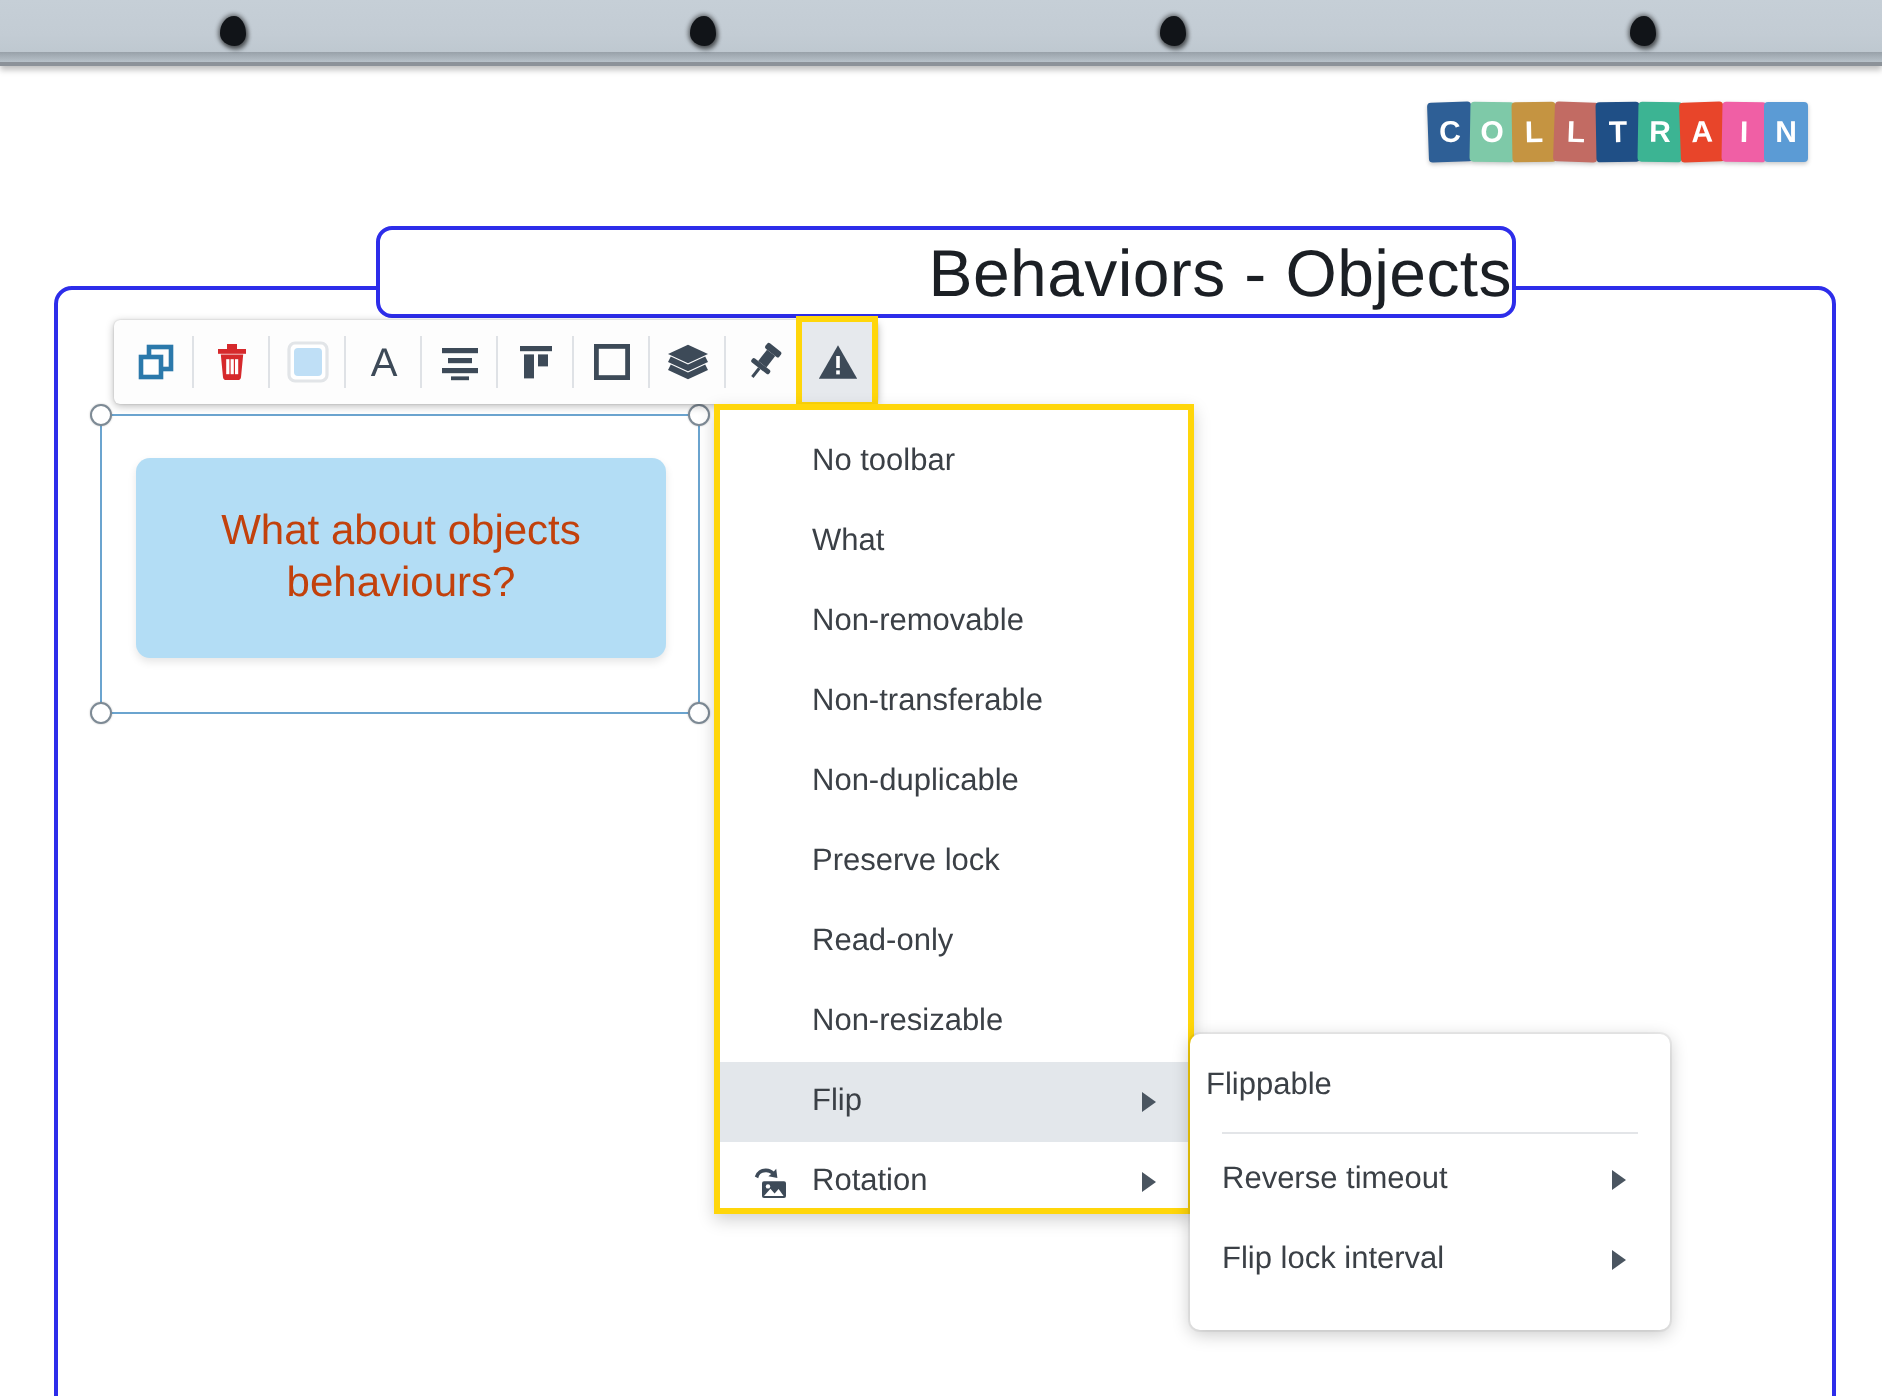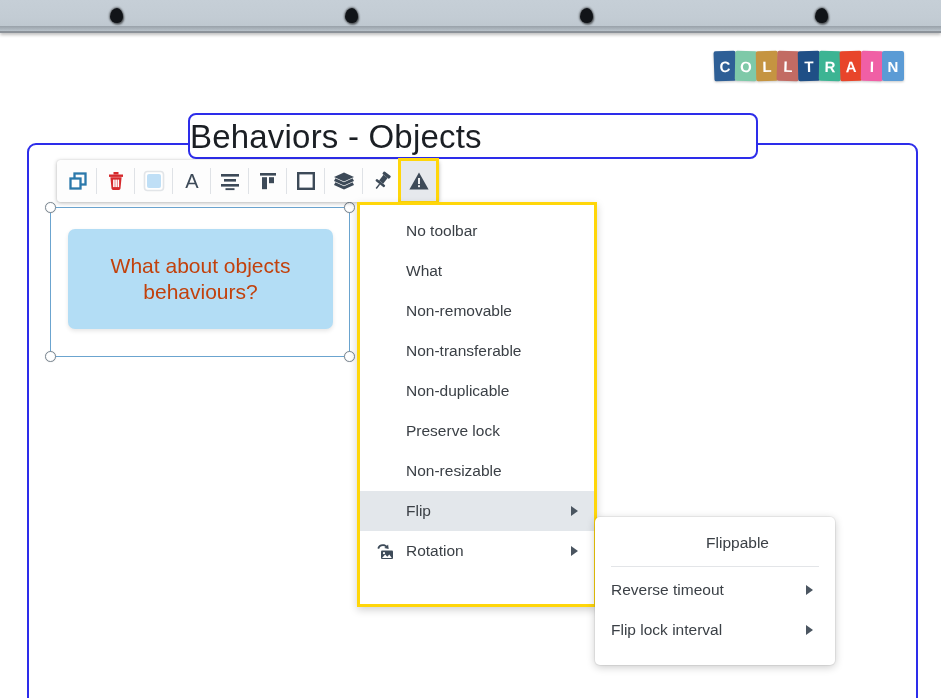--- a/index.html
+++ b/index.html
@@ -67,21 +67,21 @@
   }
 
   
   .title-plate {
     position: absolute;
     left: 188px; top: 113px;
     width: 570px; height: 46px;
     background: #ffffff;
     border: 2px solid #2d2dea;
     border-radius: 8px;
-    display: flex; align-items: center; justify-content: flex-start;
+    display: flex; align-items: center; justify-content: flex-end;
     z-index: 5;
   }
   .title-plate .title-text {
     font-family: "Liberation Sans", sans-serif;
     font-size: 33px;
     color: #1b1f24;
     letter-spacing: .2px;
     line-height: 1;
   }
 
@@ -208,21 +208,21 @@
   .sub-item {
     position: relative;
     height: 40px;
     display: flex; align-items: center;
     font-family: "Liberation Sans", sans-serif;
     font-size: 15.5px;
     color: #3b4046;
     cursor: pointer;
     user-select: none;
   }
-  .sub-item.centered { justify-content: center; padding-left: 8px; margin-left: 37px; }
+  .sub-item.centered { justify-content: flex-start; padding-left: 8px; }
   .sub-item.padded { padding-left: 16px; }
   .sub-item .ci-arrow {
     position: absolute; right: 22px; top: 50%;
     transform: translateY(-50%);
     width: 0; height: 0;
     border-left: 7px solid #4a5560;
     border-top: 5px solid transparent;
     border-bottom: 5px solid transparent;
   }
   .sub-divider {
@@ -378,20 +378,23 @@
       <div class="ctx-item">
         <span>Non-transferable</span>
       </div>
       <div class="ctx-item">
         <span>Non-duplicable</span>
       </div>
       <div class="ctx-item">
         <span>Preserve lock</span>
       </div>
       <div class="ctx-item">
+        <span>Read-only</span>
+      </div>
+      <div class="ctx-item">
         <span>Non-resizable</span>
       </div>
       <div class="ctx-item hl">
         <span>Flip</span>
         <span class="ci-arrow"></span>
       </div>
       <div class="ctx-item">
         <span class="ci-icon">
           <svg width="20" height="18" viewBox="0 0 20 18">
             <path d="M3.4 6.2A5.6 5.6 0 0 1 9 2.2c1.9 0 3 .7 3.9 1.6l1.2-1.4.6 4.6-4.5-.9 1.4-1.1A3.8 3.8 0 0 0 9 4.1a4 4 0 0 0-3.9 3z" fill="#3d4a58"></path>

